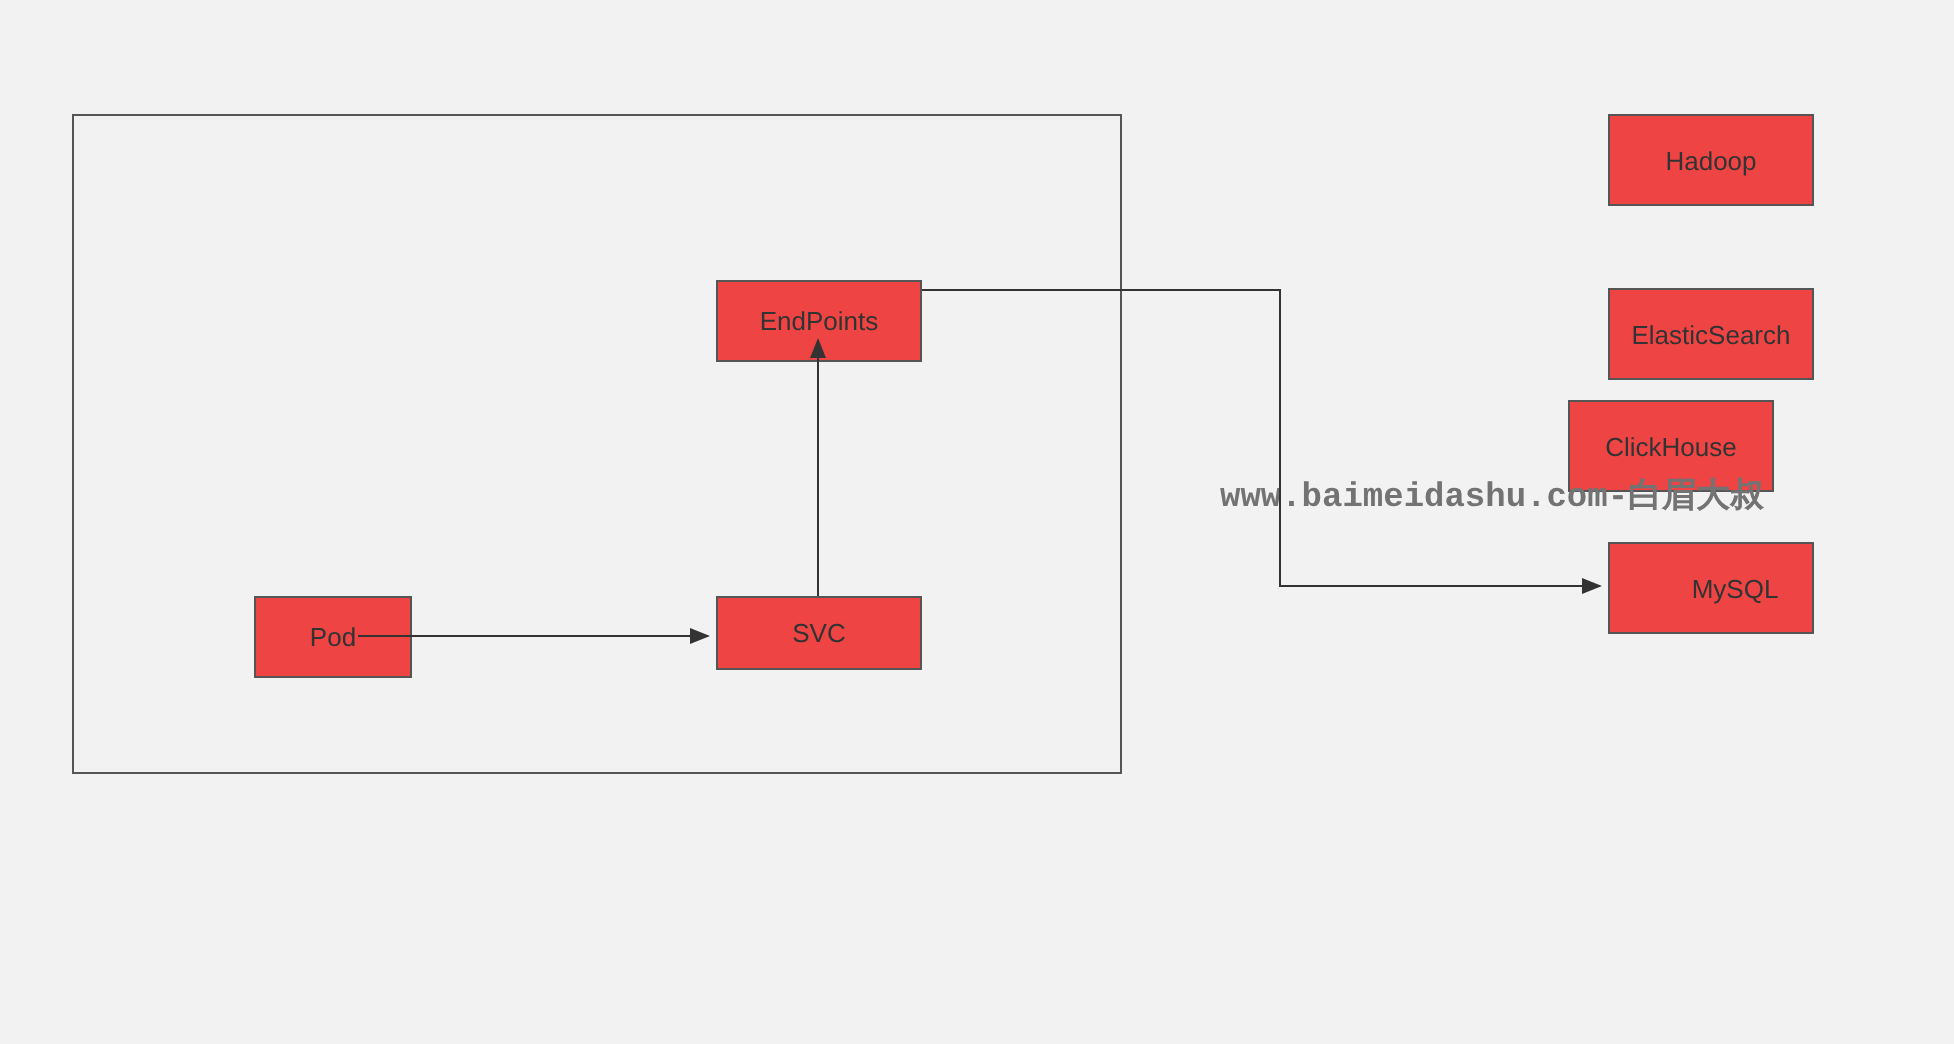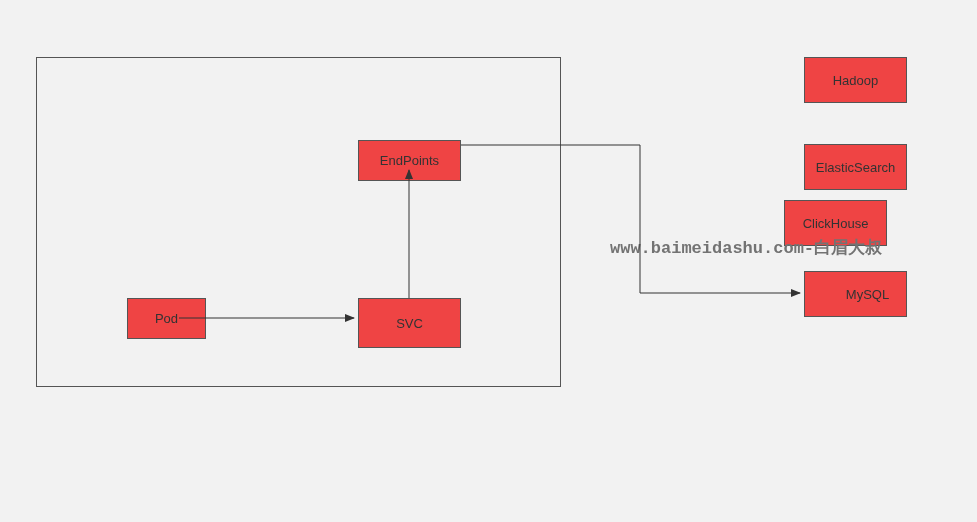--- a/index.html
+++ b/index.html
@@ -45,21 +45,21 @@
   </style>
 </head>
 <body>
 
 <div class="container" style="left:36px; top:57px; width:525px; height:330px;"></div>
 
 <div class="node" style="left:100px; top:298px; width:79px; height:41px;margin-left:27px;">
   <span>Pod</span>
 </div>
 
-<div class="node" style="left:358px; top:298px; width:103px; height:50px;">
+<div class="node" style="left:358px; top:298px; width:103px; height:37px;">
   <span>SVC</span>
 </div>
 
 <div class="node" style="left:358px; top:140px; width:103px; height:41px;">
   <span>EndPoints</span>
 </div>
 
 <div class="node" style="left:804px; top:57px; width:103px; height:46px;">
   <span>Hadoop</span>
 </div>

